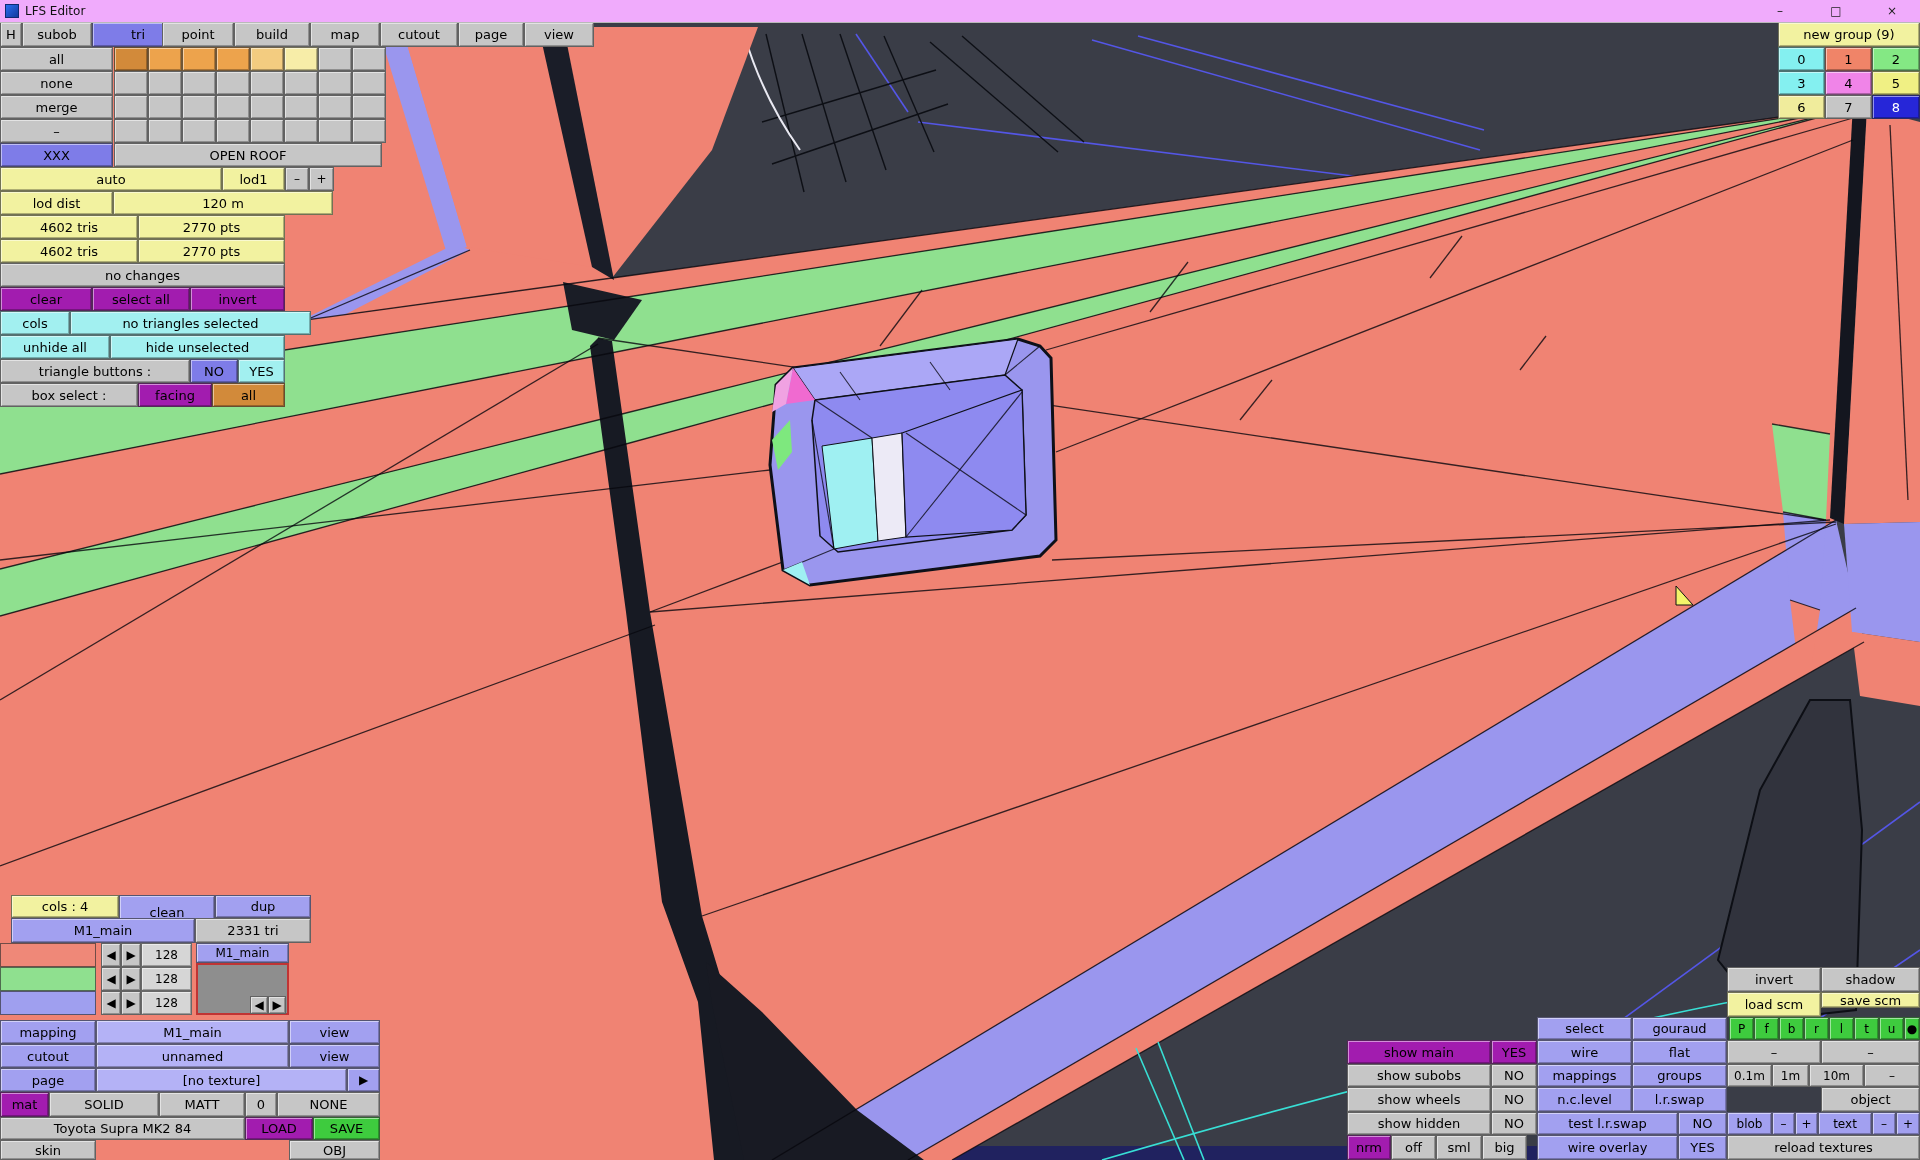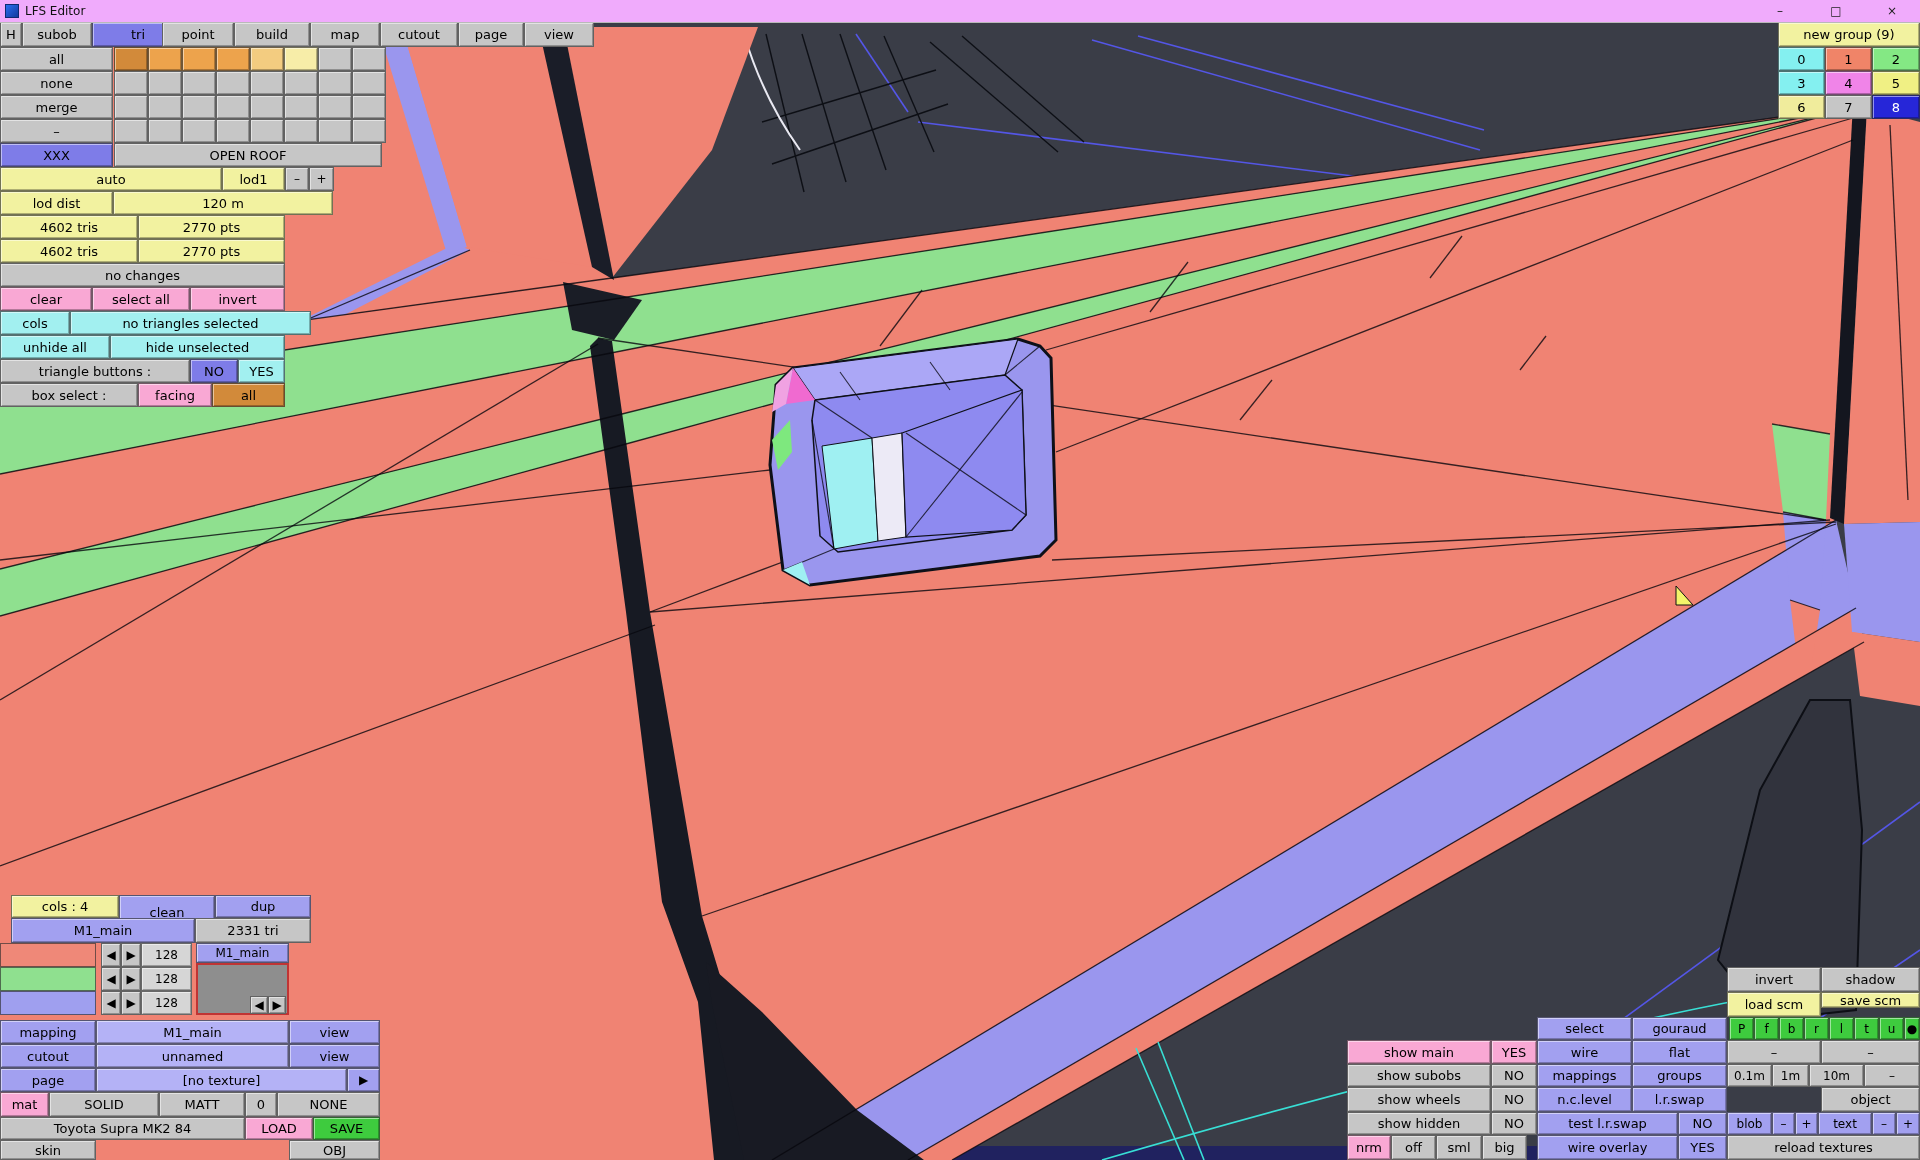--- a/index.html
+++ b/index.html
@@ -8,21 +8,21 @@
   #titlebar{position:absolute;left:0;top:0;width:1920px;height:22px;background:#f0abfc;z-index:30;border-bottom:1px solid #b9b9b9;display:flex;align-items:center;}
   #titlebar .title{font-size:12px;color:#111;margin-left:6px;}
   #appicon{width:14px;height:14px;margin-left:5px;background:linear-gradient(135deg,#2a6df0,#123a9e);border:1px solid #0d2a70;box-sizing:border-box;}
   .winbtn{position:absolute;top:0;width:56px;height:22px;display:flex;align-items:center;justify-content:center;font-size:12px;color:#222;}
   
   .b{position:absolute;display:flex;align-items:center;justify-content:center;font-size:13px;color:#000;box-sizing:border-box;border:1px solid rgba(45,45,45,.65);box-shadow:inset 1px 1px 0 rgba(255,255,255,.5),inset -1px -1px 0 rgba(0,0,0,.28);white-space:nowrap;overflow:hidden;z-index:20;}
   .sm{font-size:12px;}
   .gray{background:#c6c6c6}
   .lgray{background:#d6d6d6}
   .yellow{background:#f2f2a0}
-  .orange{background:#f9a8d4}
+  .orange{background:#a21caf}
   .dorange{background:#d28a3a}
   .cyan{background:#a2f0f0}
   .purple{background:#a2a0f0}
   .lpurple{background:#b4b2f6}
   .blue{background:#7e7ce8}
   .green{background:#3ecb3e}
   .swatch{box-shadow:none;}
   #viewport{position:absolute;left:0;top:0;width:1920px;height:1160px;z-index:0;}
   #texpreview{position:absolute;left:196px;top:963px;width:93px;height:52px;background:#8e8e8e;border:2px solid #c03434;box-sizing:border-box;z-index:20;}
 </style>

